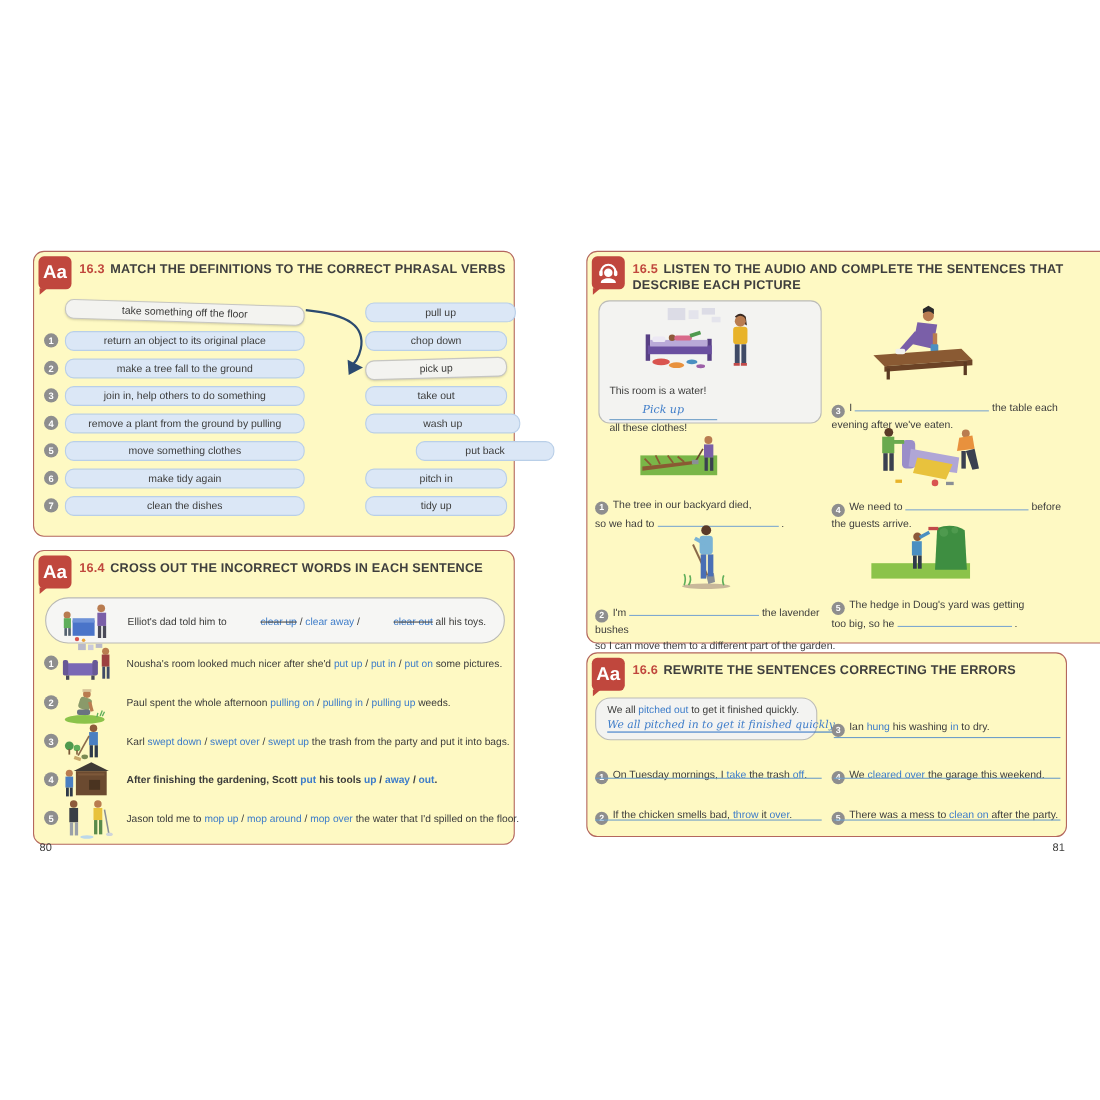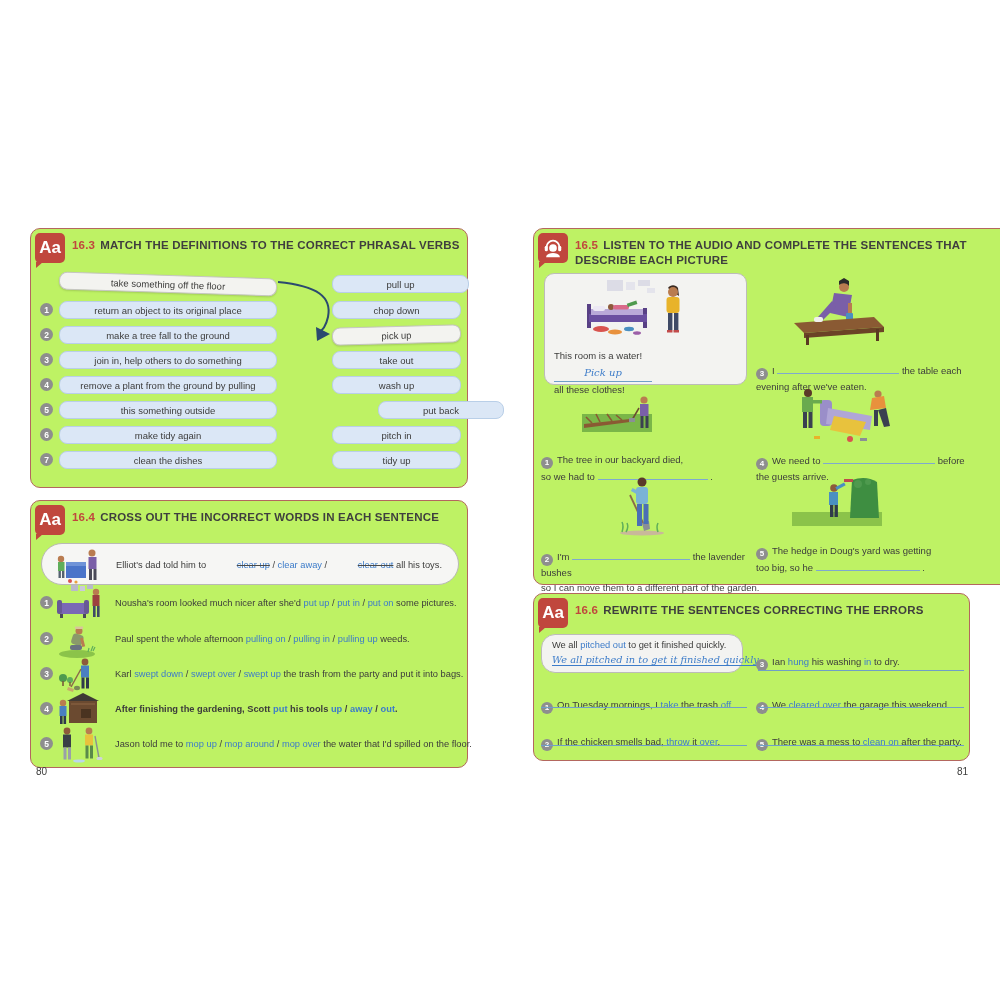--- a/index.html
+++ b/index.html
@@ -1,20 +1,20 @@
 <!DOCTYPE html>
 <html><head>
 <meta charset="utf-8">
 <style>
   html,body{margin:0;padding:0;}
   body{width:1000px;height:1000px;background:#ffffff;position:relative;
        font-family:"Liberation Sans", sans-serif;color:#3c3c3b;
        -webkit-font-smoothing:antialiased;}
   .panel{position:absolute;border:1.6px solid #b4675e;border-radius:10px;
-         background:#bef264;box-sizing:border-box;}
+         background:#fef9c3;box-sizing:border-box;}
   .badge{position:absolute;left:4px;top:4px;width:30px;height:30px;background:#c0473d;
          border-radius:5px;color:#fff;font-weight:bold;font-size:17px;
          display:flex;align-items:center;justify-content:center;}
   .badge::after{content:"";position:absolute;left:1px;bottom:-5px;width:0;height:0;
          border-top:6px solid #c0473d;border-right:7px solid transparent;}
   .extitle{position:absolute;left:41px;top:9px;font-weight:bold;font-size:11.5px;
          letter-spacing:.2px;color:#3f3f3e;line-height:1.3;}
   .exnum{color:#c0473d;margin-right:5px;}
   .numc{position:absolute;width:13px;height:13px;border-radius:50%;background:#8e8e8e;
         color:#fff;font-size:8.5px;font-weight:bold;display:flex;align-items:center;
@@ -64,31 +64,31 @@
 
   <div class="numc" style="left:9px;top:74px;">1</div>
   <div class="defbox" style="left:28px;top:72px;width:218px;">return an object to its original place</div>
   <div class="numc" style="left:9px;top:99px;">2</div>
   <div class="defbox" style="left:28px;top:97px;width:218px;">make a tree fall to the ground</div>
   <div class="numc" style="left:9px;top:124px;">3</div>
   <div class="defbox" style="left:28px;top:122px;width:218px;">join in, help others to do something</div>
   <div class="numc" style="left:9px;top:149px;">4</div>
   <div class="defbox" style="left:28px;top:147px;width:218px;">remove a plant from the ground by pulling</div>
   <div class="numc" style="left:9px;top:174px;">5</div>
-  <div class="defbox" style="left:28px;top:172px;width:218px;">this something outside</div>
+  <div class="defbox" style="left:28px;top:172px;width:218px;">move something clothes</div>
   <div class="numc" style="left:9px;top:199px;">6</div>
   <div class="defbox" style="left:28px;top:197px;width:218px;">make tidy again</div>
   <div class="numc" style="left:9px;top:224px;">7</div>
   <div class="defbox" style="left:28px;top:222px;width:218px;">clean the dishes</div>
 
   <div class="defbox" style="left:301px;top:46px;width:137px;">pull up</div>
   <div class="defbox" style="left:301px;top:72px;width:129px;">chop down</div>
   <div class="defbox whitebox" style="left:301px;top:97px;width:129px;transform:rotate(-1.6deg);">pick up</div>
   <div class="defbox" style="left:301px;top:122px;width:129px;">take out</div>
-  <div class="defbox" style="left:301px;top:147px;width:129px;">wash up</div>
+  <div class="defbox" style="left:301px;top:147px;width:141px;">wash up</div>
   <div class="defbox" style="left:301px;top:172px;width:126px;margin-left:46px;">put back</div>
   <div class="defbox" style="left:301px;top:197px;width:129px;">pitch in</div>
   <div class="defbox" style="left:301px;top:222px;width:129px;">tidy up</div>
 </div>
 
 <div class="panel" style="left:30px;top:500px;width:438px;height:268px;">
   <div class="badge">Aa</div>
   <div class="extitle">
     <span class="exnum">16.4</span><span>CROSS OUT THE INCORRECT WORDS IN EACH SENTENCE</span>
   </div>

